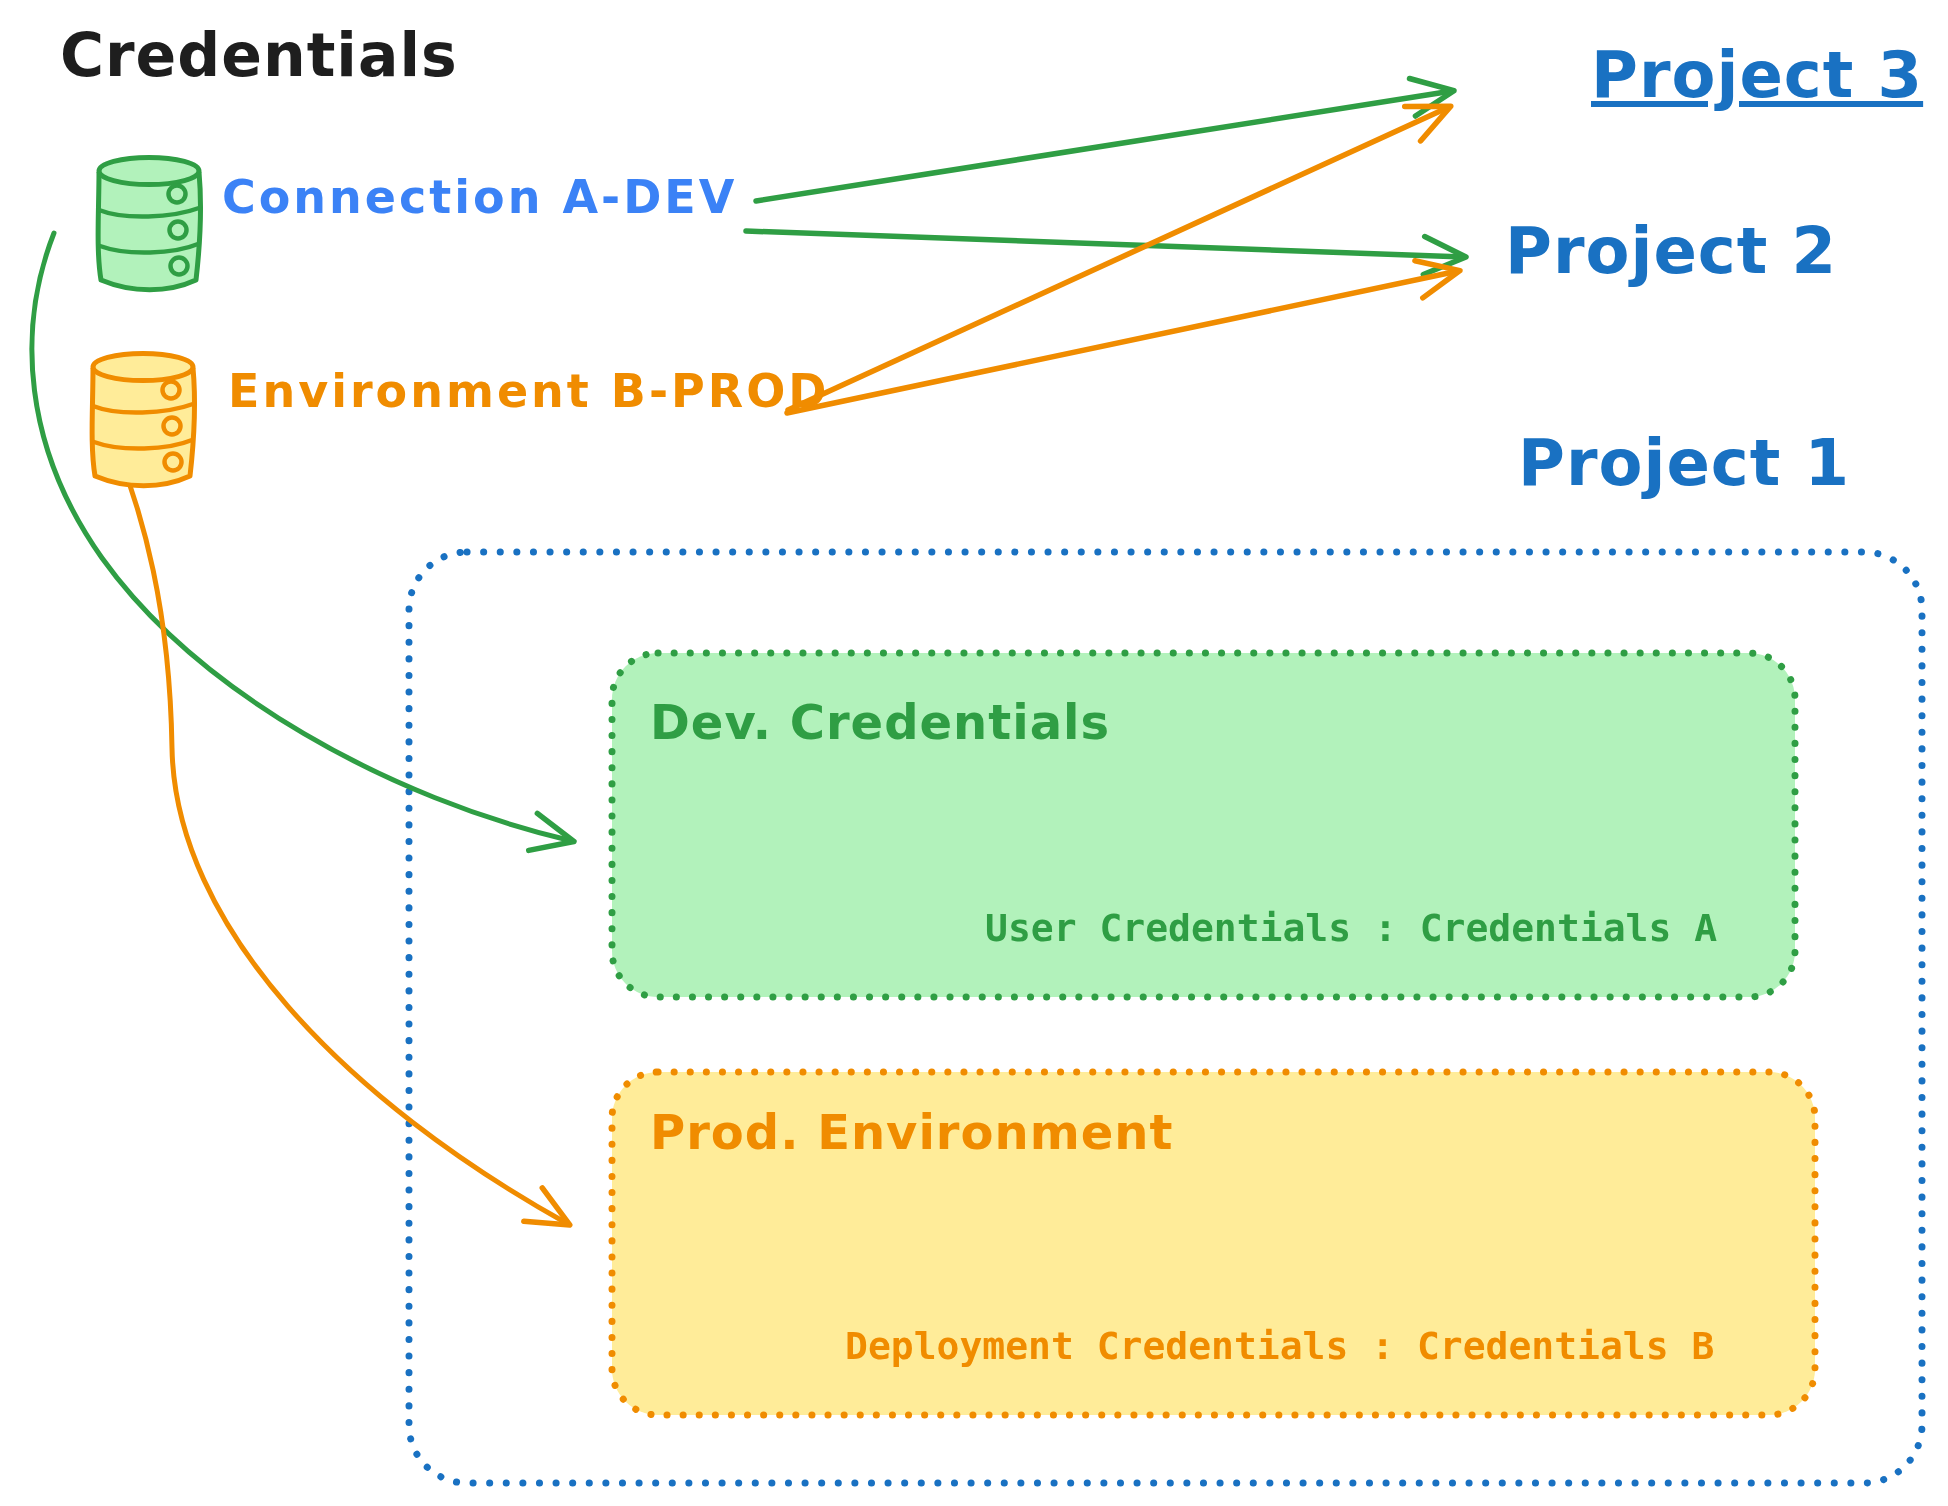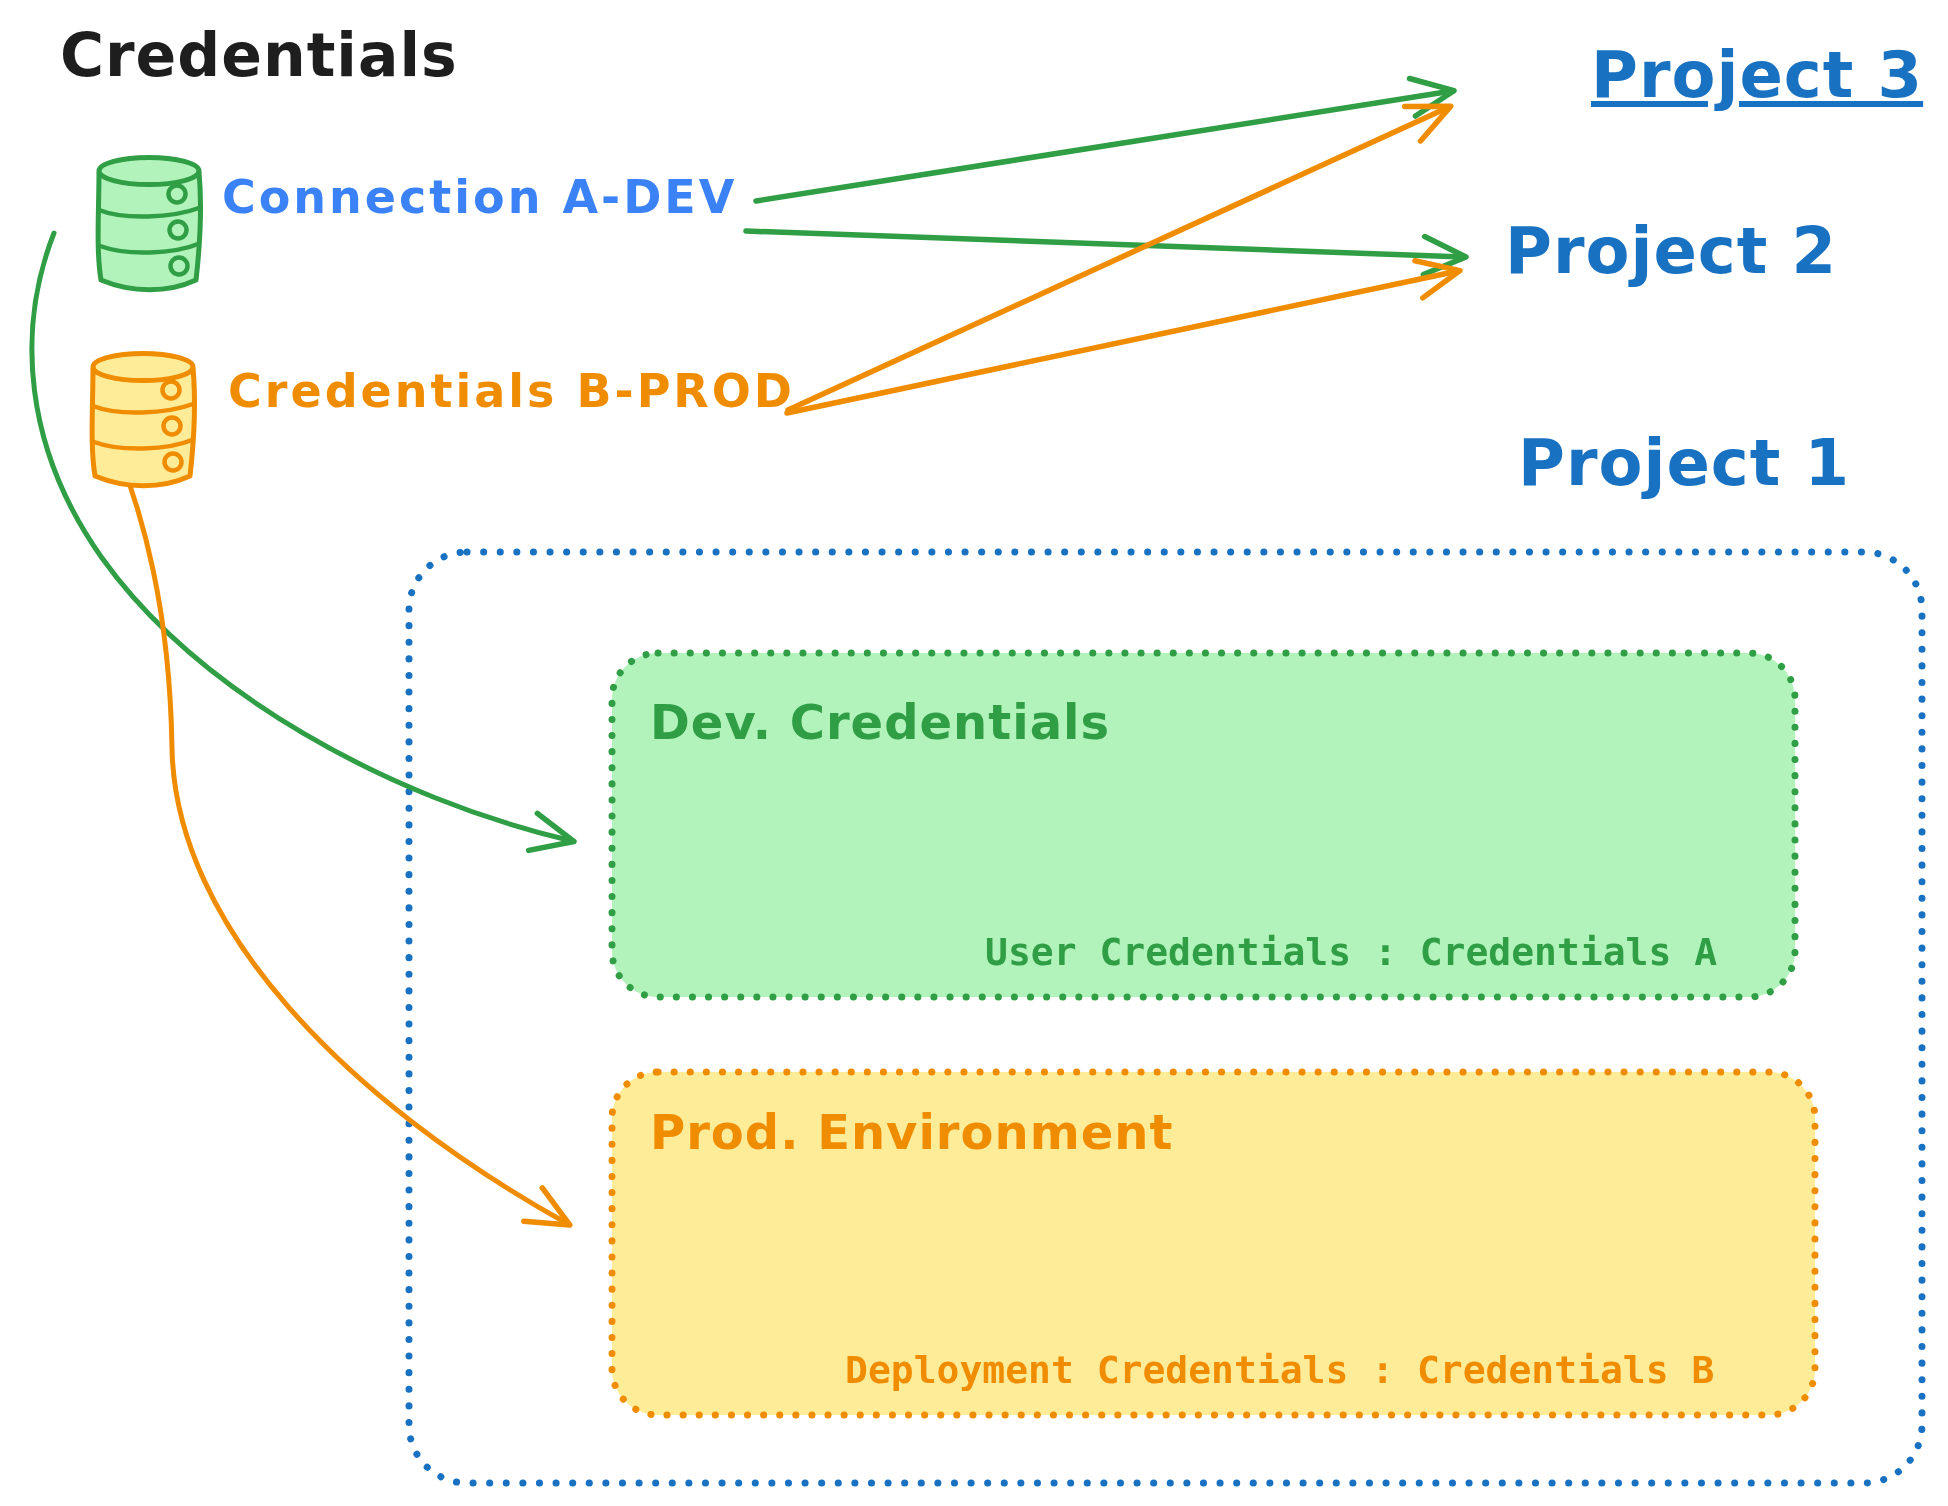--- a/index.html
+++ b/index.html
@@ -58,21 +58,20 @@
     font-size: 48px;
     letter-spacing: 1px;
     font-weight: 600;
   }
   .dev-title  { left: 650px; top: 696px;  color: #2f9e44; }
   .prod-title { left: 650px; top: 1106px; color: #f08c00; }
   .creds {
     font-family: "DejaVu Sans Mono", "Liberation Mono", monospace;
     font-size: 38px;
     font-weight: 600;
-    margin-top: 24px;
   }
   .dev-creds  { left: 985px; top: 908px;  color: #2f9e44; }
   .prod-creds { left: 845px; top: 1326px; color: #f08c00; }
 </style>
 </head>
 <body>
 
 <div id="canvas">
 
   <svg id="shapes" width="1948" height="1506" viewBox="0 0 1948 1506">
@@ -117,21 +116,21 @@
       <circle cx="85" cy="44" r="8.5" fill="none" stroke="#f08c00" stroke-width="4.5"></circle>
       <circle cx="86" cy="80" r="8.5" fill="none" stroke="#f08c00" stroke-width="4.5"></circle>
       <circle cx="87" cy="116" r="8.5" fill="none" stroke="#f08c00" stroke-width="4.5"></circle>
     </g>
   </svg>
 
   <div class="lbl title">Credentials</div>
 
   <div class="lbl conn-a">Connection A-DEV</div>
 
-  <div class="lbl conn-b">Credentials B-PROD</div>
+  <div class="lbl conn-b">Environment B-PROD</div>
 
   <div class="lbl project project-3">Project 3</div>
 
   <div class="lbl project project-2">Project 2</div>
 
   <div class="lbl project project-1">Project 1</div>
 
   <div class="lbl env-title dev-title">Dev. Credentials</div>
 
   <div class="lbl creds dev-creds">User Credentials : Credentials A</div>

